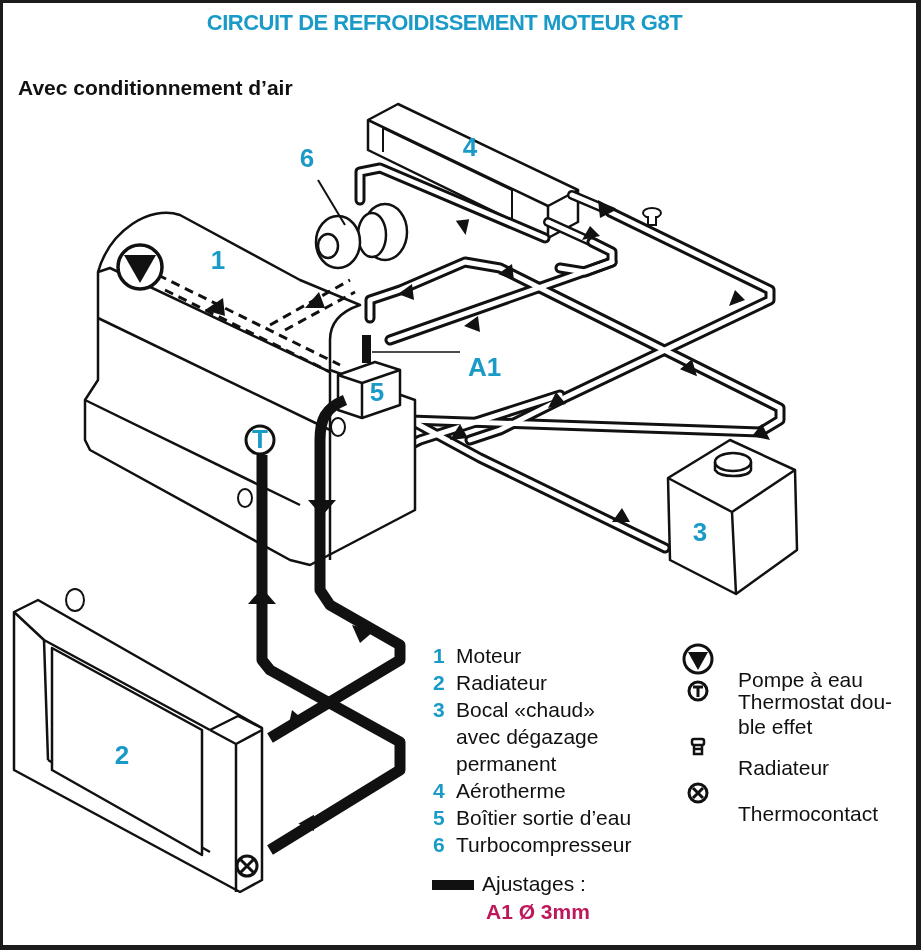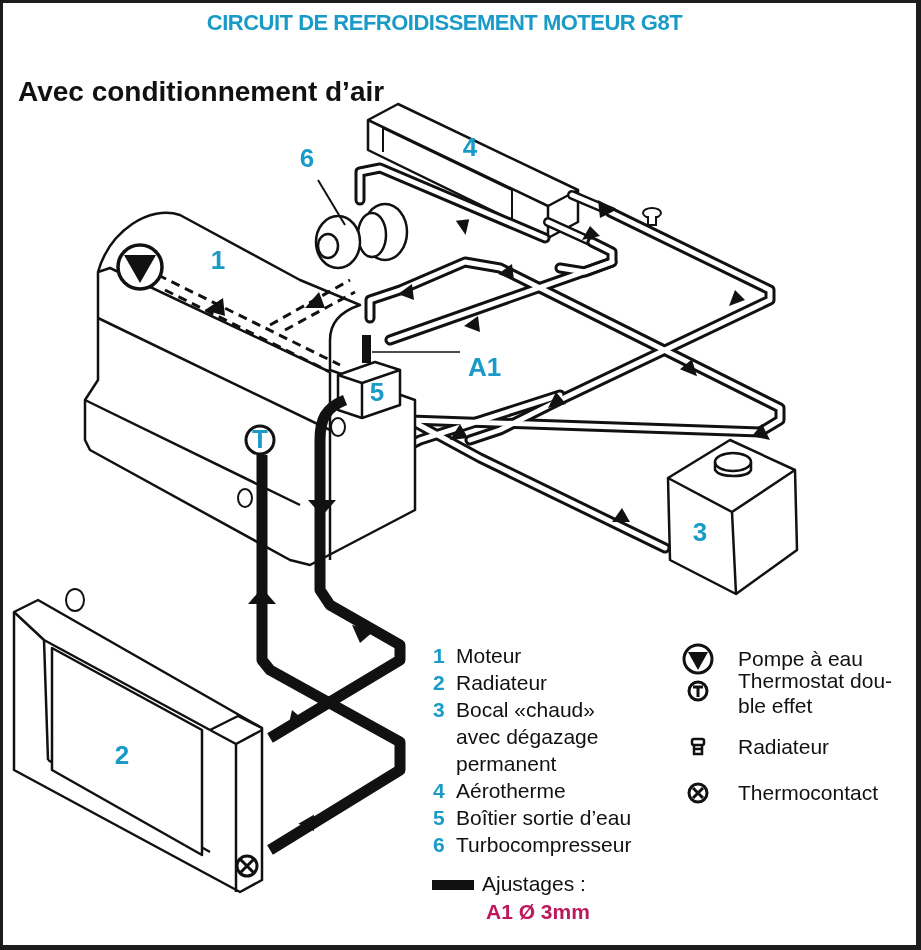--- a/index.html
+++ b/index.html
@@ -1,28 +1,28 @@
 <!DOCTYPE html>
 <html><head>
   <meta charset="utf-8">
   <style>
     html, body { margin: 0; padding: 0; background: #ffffff; }
     body { width: 921px; height: 950px; position: relative; overflow: hidden; font-family: "Liberation Sans", sans-serif; }
     .frame { position: absolute; left: 0; top: 0; width: 921px; height: 950px; box-sizing: border-box; border: 3px solid #1c1c1c; border-right-width: 5px; border-bottom-width: 5px; background: #fff; }
     .title { position: absolute; left: 0; width: 889px; top: 10px; text-align: center; font-weight: bold; font-size: 22px; color: #1a9bc7; letter-spacing: -0.5px; }
-    .subtitle { position: absolute; left: 18px; top: 76px; font-weight: bold; font-size: 28px; color: #111; text-align: center; }
+    .subtitle { position: absolute; left: 18px; top: 76px; font-weight: bold; font-size: 21px; color: #111; text-align: center; }
     svg.diagram { position: absolute; left: 0; top: 0; }
     .callout { font-family: "Liberation Sans", sans-serif; font-weight: bold; fill: #1a9bc7; font-size: 26px; }
     .legend { position: absolute; font-size: 21px; color: #111; line-height: 27px; }
     .legend .row { display: flex; }
     .legend .num { color: #1a9bc7; font-weight: bold; width: 23px; flex: none; }
     .sym-legend { position: absolute; left: 680px; top: 640px; width: 240px; font-size: 21px; color: #111; }
     .sym-row { position: absolute; left: 0; display: flex; align-items: flex-start; }
     .sym-row .ico { width: 36px; height: 30px; flex: none; display: flex; justify-content: center; align-items: center; }
-    .sym-row .lbl { position: absolute; left: 58px; line-height: 25px; white-space: nowrap; }
+    .sym-row .lbl { position: absolute; left: 58px; line-height: 25px; white-space: nowrap; margin-top: 21px; }
     .adjust { position: absolute; left: 432px; top: 872px; font-size: 21px; color: #111; }
     .adjust .bar { position: absolute; left: 0; top: 8px; width: 42px; height: 10px; background: #111; }
     .adjust .lbl { position: absolute; left: 50px; top: 0; white-space: nowrap; }
     .adjust .val { position: absolute; left: 54px; top: 28px; font-weight: bold; color: #be185d; white-space: nowrap; }
   </style>
 </head>
 <body>
 
 <div class="frame"></div>
 

